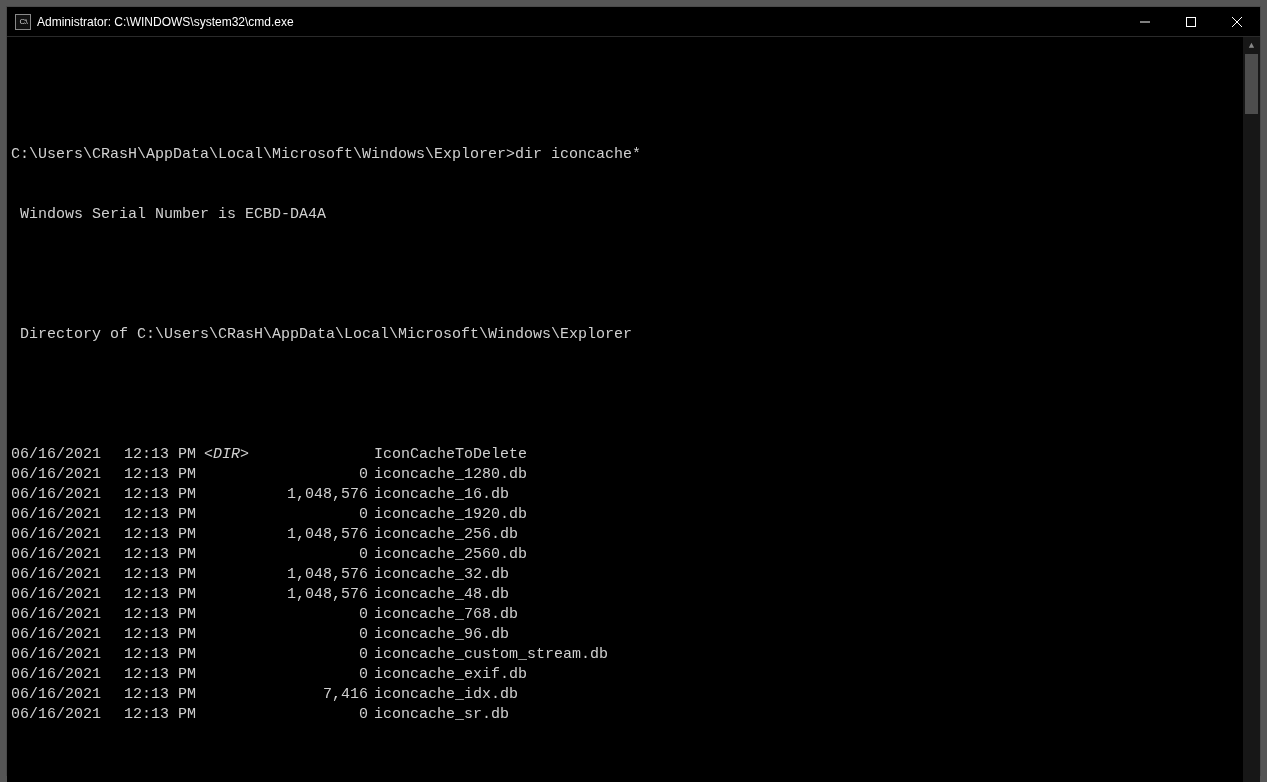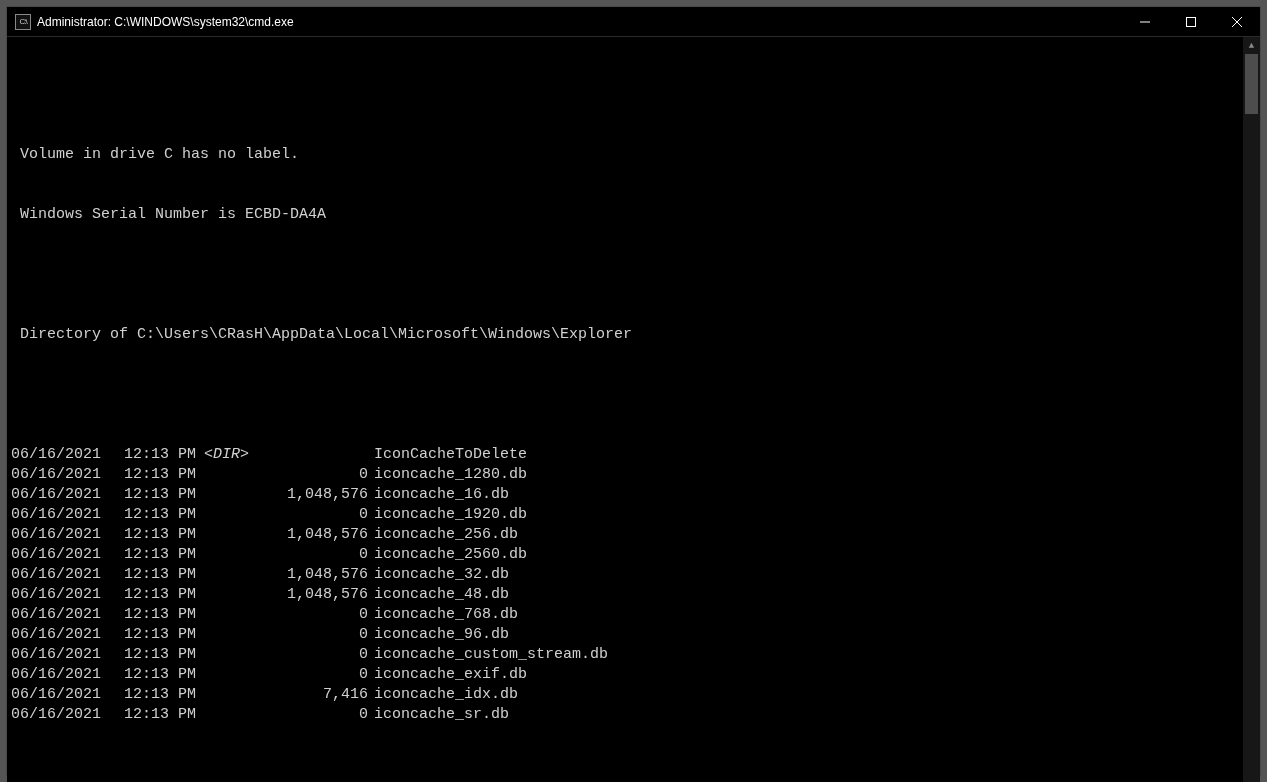--- a/index.html
+++ b/index.html
@@ -125,21 +125,21 @@
       <svg viewBox="0 0 10 10">
           <line x1="0" y1="0" x2="10" y2="10" stroke="#fff" stroke-width="1"></line>
           <line x1="10" y1="0" x2="0" y2="10" stroke="#fff" stroke-width="1"></line>
         </svg>
     </div>
   </div>
 
   <div class="content-wrap">
     <div class="terminal">
       <span class="line"> </span>
-      <span class="line"> Volume in drive C has no label.</span>
+      <span class="line"><span>C:\Users\CRasH\AppData\Local\Microsoft\Windows\Explorer&gt;</span><span>dir iconcache*</span></span>
       <span class="line"> Windows Serial Number is ECBD-DA4A</span>
       <span class="line"> </span>
       <span class="line"> Directory of C:\Users\CRasH\AppData\Local\Microsoft\Windows\Explorer</span>
       <span class="line"> </span>
       <div id="listing"><span class="line"><span class="col c-date">06/16/2021</span>  <span class="col c-time">12:13 PM</span><span class="col c-dir">&lt;DIR&gt;</span><span class="col c-size"></span><span class="col c-name">IconCacheToDelete</span></span><span class="line"><span class="col c-date">06/16/2021</span>  <span class="col c-time">12:13 PM</span><span class="col c-dir"></span><span class="col c-size">0</span><span class="col c-name">iconcache_1280.db</span></span><span class="line"><span class="col c-date">06/16/2021</span>  <span class="col c-time">12:13 PM</span><span class="col c-dir"></span><span class="col c-size">1,048,576</span><span class="col c-name">iconcache_16.db</span></span><span class="line"><span class="col c-date">06/16/2021</span>  <span class="col c-time">12:13 PM</span><span class="col c-dir"></span><span class="col c-size">0</span><span class="col c-name">iconcache_1920.db</span></span><span class="line"><span class="col c-date">06/16/2021</span>  <span class="col c-time">12:13 PM</span><span class="col c-dir"></span><span class="col c-size">1,048,576</span><span class="col c-name">iconcache_256.db</span></span><span class="line"><span class="col c-date">06/16/2021</span>  <span class="col c-time">12:13 PM</span><span class="col c-dir"></span><span class="col c-size">0</span><span class="col c-name">iconcache_2560.db</span></span><span class="line"><span class="col c-date">06/16/2021</span>  <span class="col c-time">12:13 PM</span><span class="col c-dir"></span><span class="col c-size">1,048,576</span><span class="col c-name">iconcache_32.db</span></span><span class="line"><span class="col c-date">06/16/2021</span>  <span class="col c-time">12:13 PM</span><span class="col c-dir"></span><span class="col c-size">1,048,576</span><span class="col c-name">iconcache_48.db</span></span><span class="line"><span class="col c-date">06/16/2021</span>  <span class="col c-time">12:13 PM</span><span class="col c-dir"></span><span class="col c-size">0</span><span class="col c-name">iconcache_768.db</span></span><span class="line"><span class="col c-date">06/16/2021</span>  <span class="col c-time">12:13 PM</span><span class="col c-dir"></span><span class="col c-size">0</span><span class="col c-name">iconcache_96.db</span></span><span class="line"><span class="col c-date">06/16/2021</span>  <span class="col c-time">12:13 PM</span><span class="col c-dir"></span><span class="col c-size">0</span><span class="col c-name">iconcache_custom_stream.db</span></span><span class="line"><span class="col c-date">06/16/2021</span>  <span class="col c-time">12:13 PM</span><span class="col c-dir"></span><span class="col c-size">0</span><span class="col c-name">iconcache_exif.db</span></span><span class="line"><span class="col c-date">06/16/2021</span>  <span class="col c-time">12:13 PM</span><span class="col c-dir"></span><span class="col c-size">7,416</span><span class="col c-name">iconcache_idx.db</span></span><span class="line"><span class="col c-date">06/16/2021</span>  <span class="col c-time">12:13 PM</span><span class="col c-dir"></span><span class="col c-size">0</span><span class="col c-name">iconcache_sr.db</span></span></div>
       
       
       
       
       

